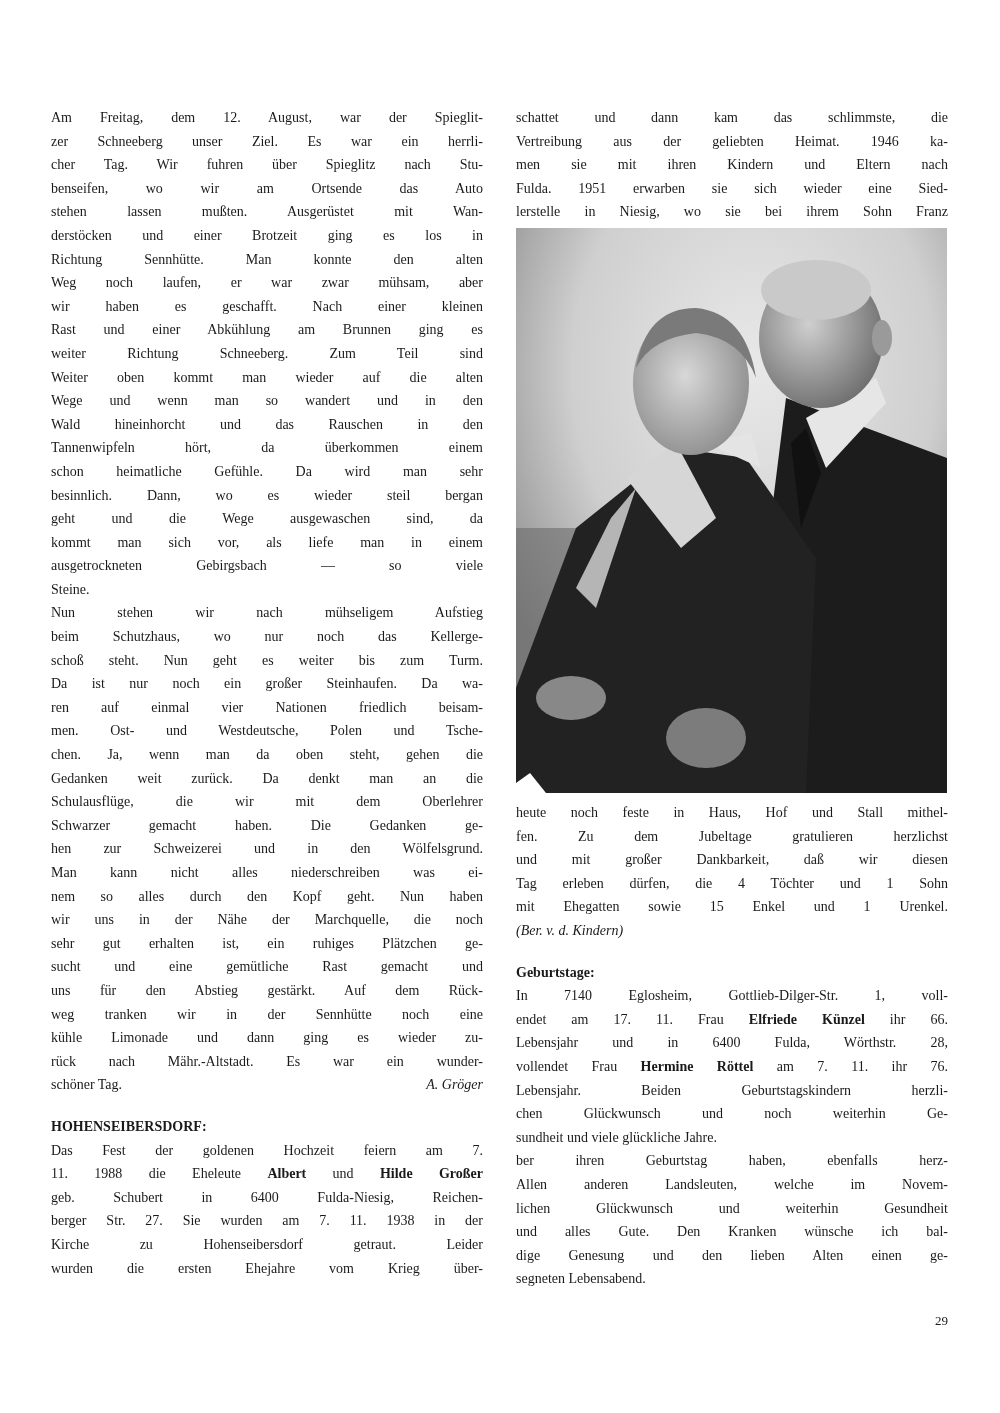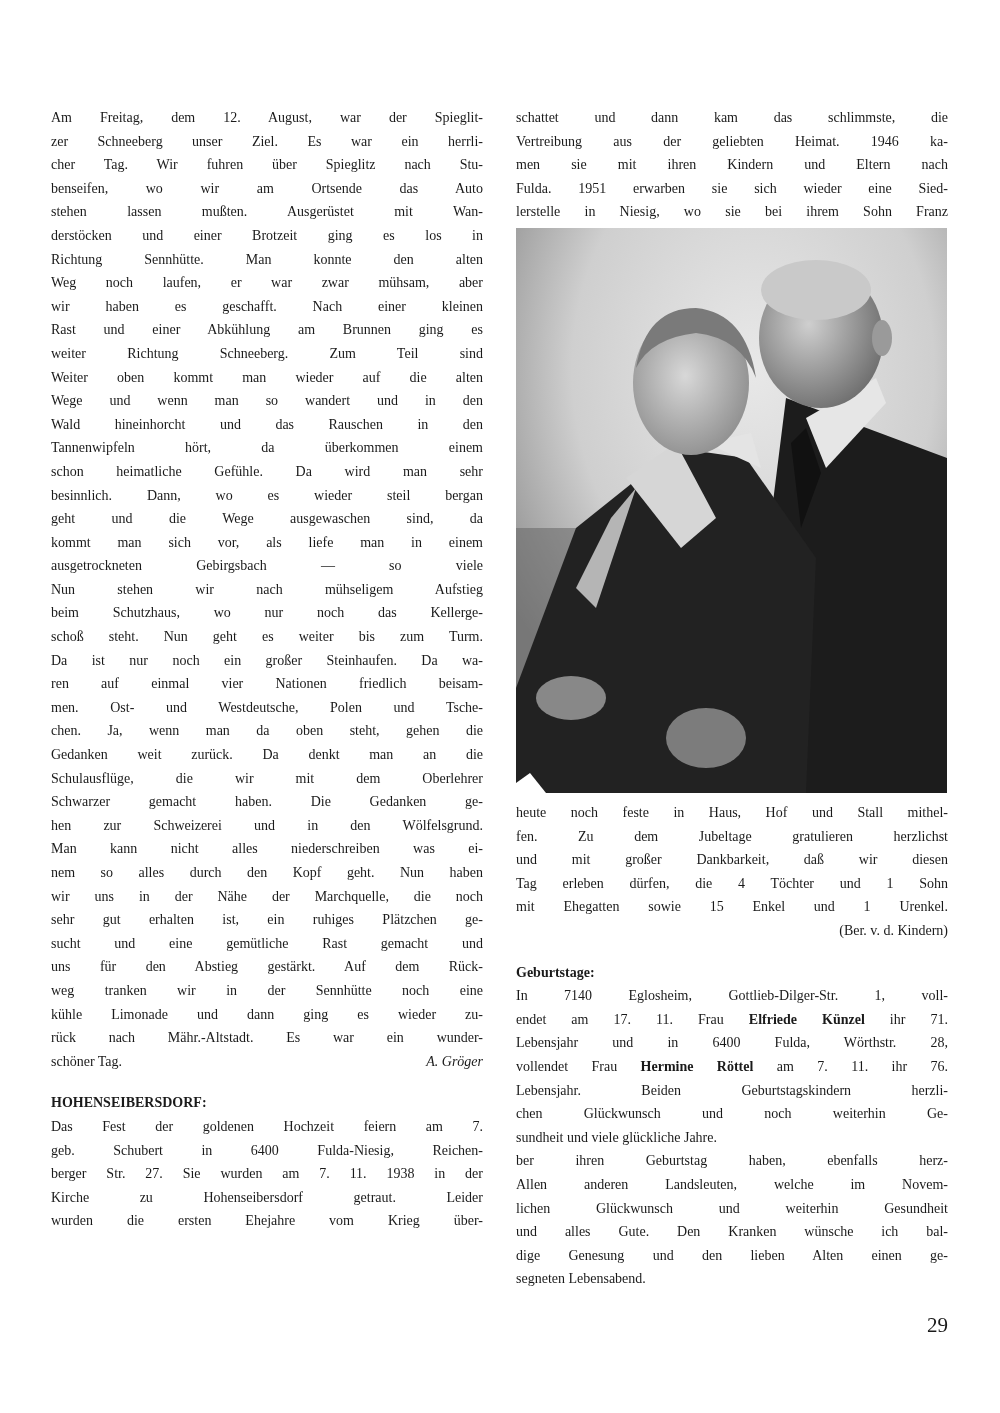--- a/index.html
+++ b/index.html
@@ -14,31 +14,31 @@
   }
   .col-left { left: 51px; width: 432px; }
   .col-right { left: 516px; width: 432px; }
   .line {
     display: block; white-space: nowrap; height: 23.6px;
     text-align: justify; text-align-last: justify;
   }
   .line.last { text-align-last: left; }
   .sig { display: flex; justify-content: space-between; height: 23.6px; white-space: nowrap; gap: 20px; }
   .sig .author { font-style: italic; }
-  .right-align { text-align: right; display: block; height: 23.6px; }
+  .right-align { font-style: italic; display: block; height: 23.6px; }
   .heading { font-weight: bold; display: block; height: 23.6px; white-space: nowrap; }
   .gap { display: block; height: 18px; }
   b { font-weight: bold; }
   .photo {
     position: absolute; left: 516px; top: 228px; width: 431px; height: 565px;
     background: #2a2a2a; overflow: hidden;
   }
   .photo svg { display: block; width: 100%; height: 100%; }
   .page-number {
-    position: absolute; right: 52px; top: 1313px; font-size: 21px;
+    position: absolute; right: 52px; top: 1313px; font-size: 13px;
   }
 </style>
 </head>
 <body>
 
 <div class="col col-left">
   <div id="a1p1">
       <span class="line">Am Freitag, dem 12. August, war der Spieglit-</span>
       <span class="line">zer Schneeberg unser Ziel. Es war ein herrli-</span>
       <span class="line">cher Tag. Wir fuhren über Spieglitz nach Stu-</span>
@@ -52,20 +52,21 @@
       <span class="line">weiter Richtung Schneeberg. Zum Teil sind</span>
       <span class="line">Weiter oben kommt man wieder auf die alten</span>
       <span class="line">Wege und wenn man so wandert und in den</span>
       <span class="line">Wald hineinhorcht und das Rauschen in den</span>
       <span class="line">Tannenwipfeln hört, da überkommen einem</span>
       <span class="line">schon heimatliche Gefühle. Da wird man sehr</span>
       <span class="line">besinnlich. Dann, wo es wieder steil bergan</span>
       <span class="line">geht und die Wege ausgewaschen sind, da</span>
       <span class="line">kommt man sich vor, als liefe man in einem</span>
       <span class="line">ausgetrockneten Gebirgsbach — so viele</span>
+      <span class="line last">Steine.</span>
     </div>
   <div id="a1p2">
       <span class="line">Nun stehen wir nach mühseligem Aufstieg</span>
       <span class="line">beim Schutzhaus, wo nur noch das Kellerge-</span>
       <span class="line">schoß steht. Nun geht es weiter bis zum Turm.</span>
       <span class="line">Da ist nur noch ein großer Steinhaufen. Da wa-</span>
       <span class="line">ren auf einmal vier Nationen friedlich beisam-</span>
       <span class="line">men. Ost- und Westdeutsche, Polen und Tsche-</span>
       <span class="line">chen. Ja, wenn man da oben steht, gehen die</span>
       <span class="line">Gedanken weit zurück. Da denkt man an die</span>
@@ -83,20 +84,21 @@
       <span class="line">rück nach Mähr.-Altstadt. Es war ein wunder-</span>
     </div>
   <div class="sig">
     <span>schöner Tag.</span>
     <span class="author">A. Gröger</span>
   </div>
   <span class="gap"></span>
   <span class="heading">HOHENSEIBERSDORF:</span>
   <div>
     <span class="line">Das Fest der goldenen Hochzeit feiern am 7.</span>
+    <span class="line"><span>11. 1988 die Eheleute </span><b>Albert</b><span> und </span><b>Hilde Großer</b></span>
     <span class="line">geb. Schubert in 6400 Fulda-Niesig, Reichen-</span>
     <span class="line">berger Str. 27. Sie wurden am 7. 11. 1938 in der</span>
     <span class="line">Kirche zu Hohenseibersdorf getraut. Leider</span>
     <span class="line">wurden die ersten Ehejahre vom Krieg über-</span>
   </div>
 </div>
 
 <div class="col col-right">
   <div id="rtop">
       <span class="line">schattet und dann kam das schlimmste, die</span>
@@ -157,21 +159,21 @@
       <span class="line">fen. Zu dem Jubeltage gratulieren herzlichst</span>
       <span class="line">und mit großer Dankbarkeit, daß wir diesen</span>
       <span class="line">Tag erleben dürfen, die 4 Töchter und 1 Sohn</span>
       <span class="line">mit Ehegatten sowie 15 Enkel und 1 Urenkel.</span>
     </div>
   <span class="right-align">(Ber. v. d. Kindern)</span>
   <span class="gap"></span>
   <span class="heading">Geburtstage:</span>
   <div>
     <span class="line">In 7140 Eglosheim, Gottlieb-Dilger-Str. 1, voll-</span>
-    <span class="line"><span>endet am 17. 11. Frau </span><b>Elfriede Künzel</b><span> ihr 71.</span></span>
+    <span class="line"><span>endet am 17. 11. Frau </span><b>Elfriede Künzel</b><span> ihr 66.</span></span>
     <span class="line">Lebensjahr und in 6400 Fulda, Wörthstr. 28,</span>
     <span class="line"><span>vollendet Frau </span><b>Hermine Röttel</b><span> am 7. 11. ihr 76.</span></span>
     <span class="line">Lebensjahr. Beiden Geburtstagskindern herzli-</span>
     <span class="line">chen Glückwunsch und noch weiterhin Ge-</span>
     <span class="line last">sundheit und viele glückliche Jahre.</span>
   </div>
   <div id="rclose">
       <span class="line">ber ihren Geburtstag haben, ebenfalls herz-</span>
       <span class="line">Allen anderen Landsleuten, welche im Novem-</span>
       <span class="line">lichen Glückwunsch und weiterhin Gesundheit</span>

